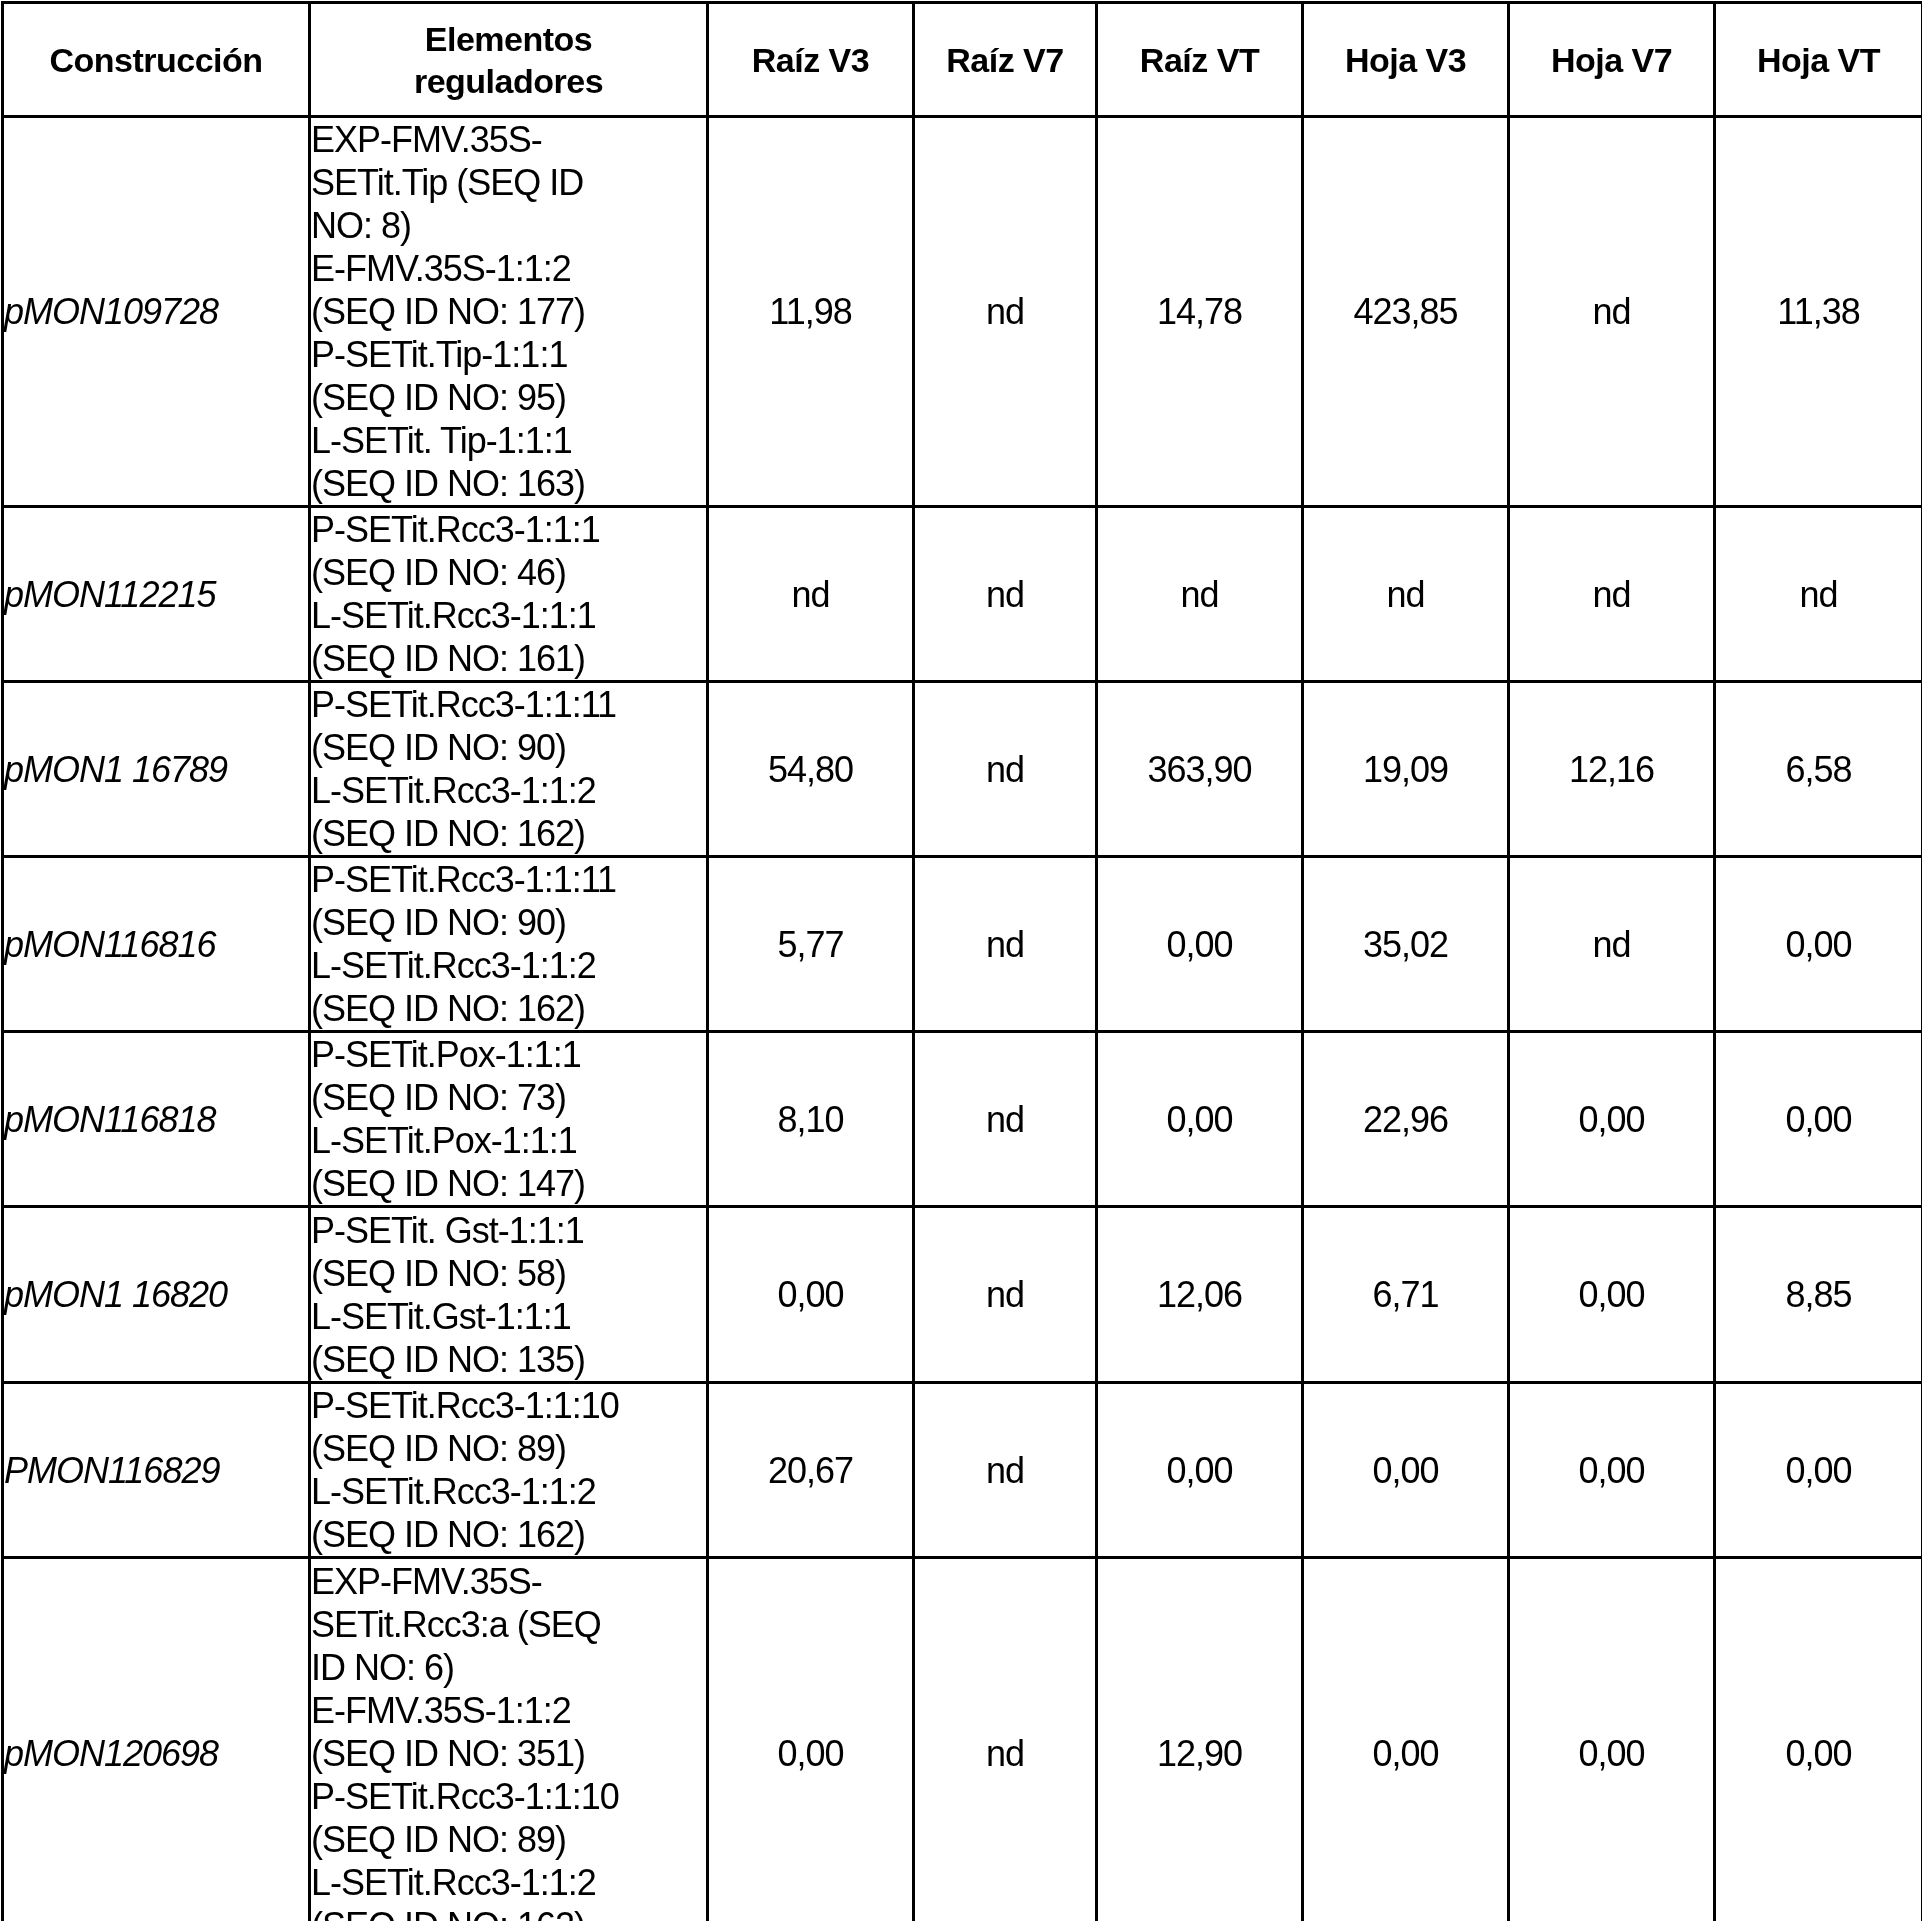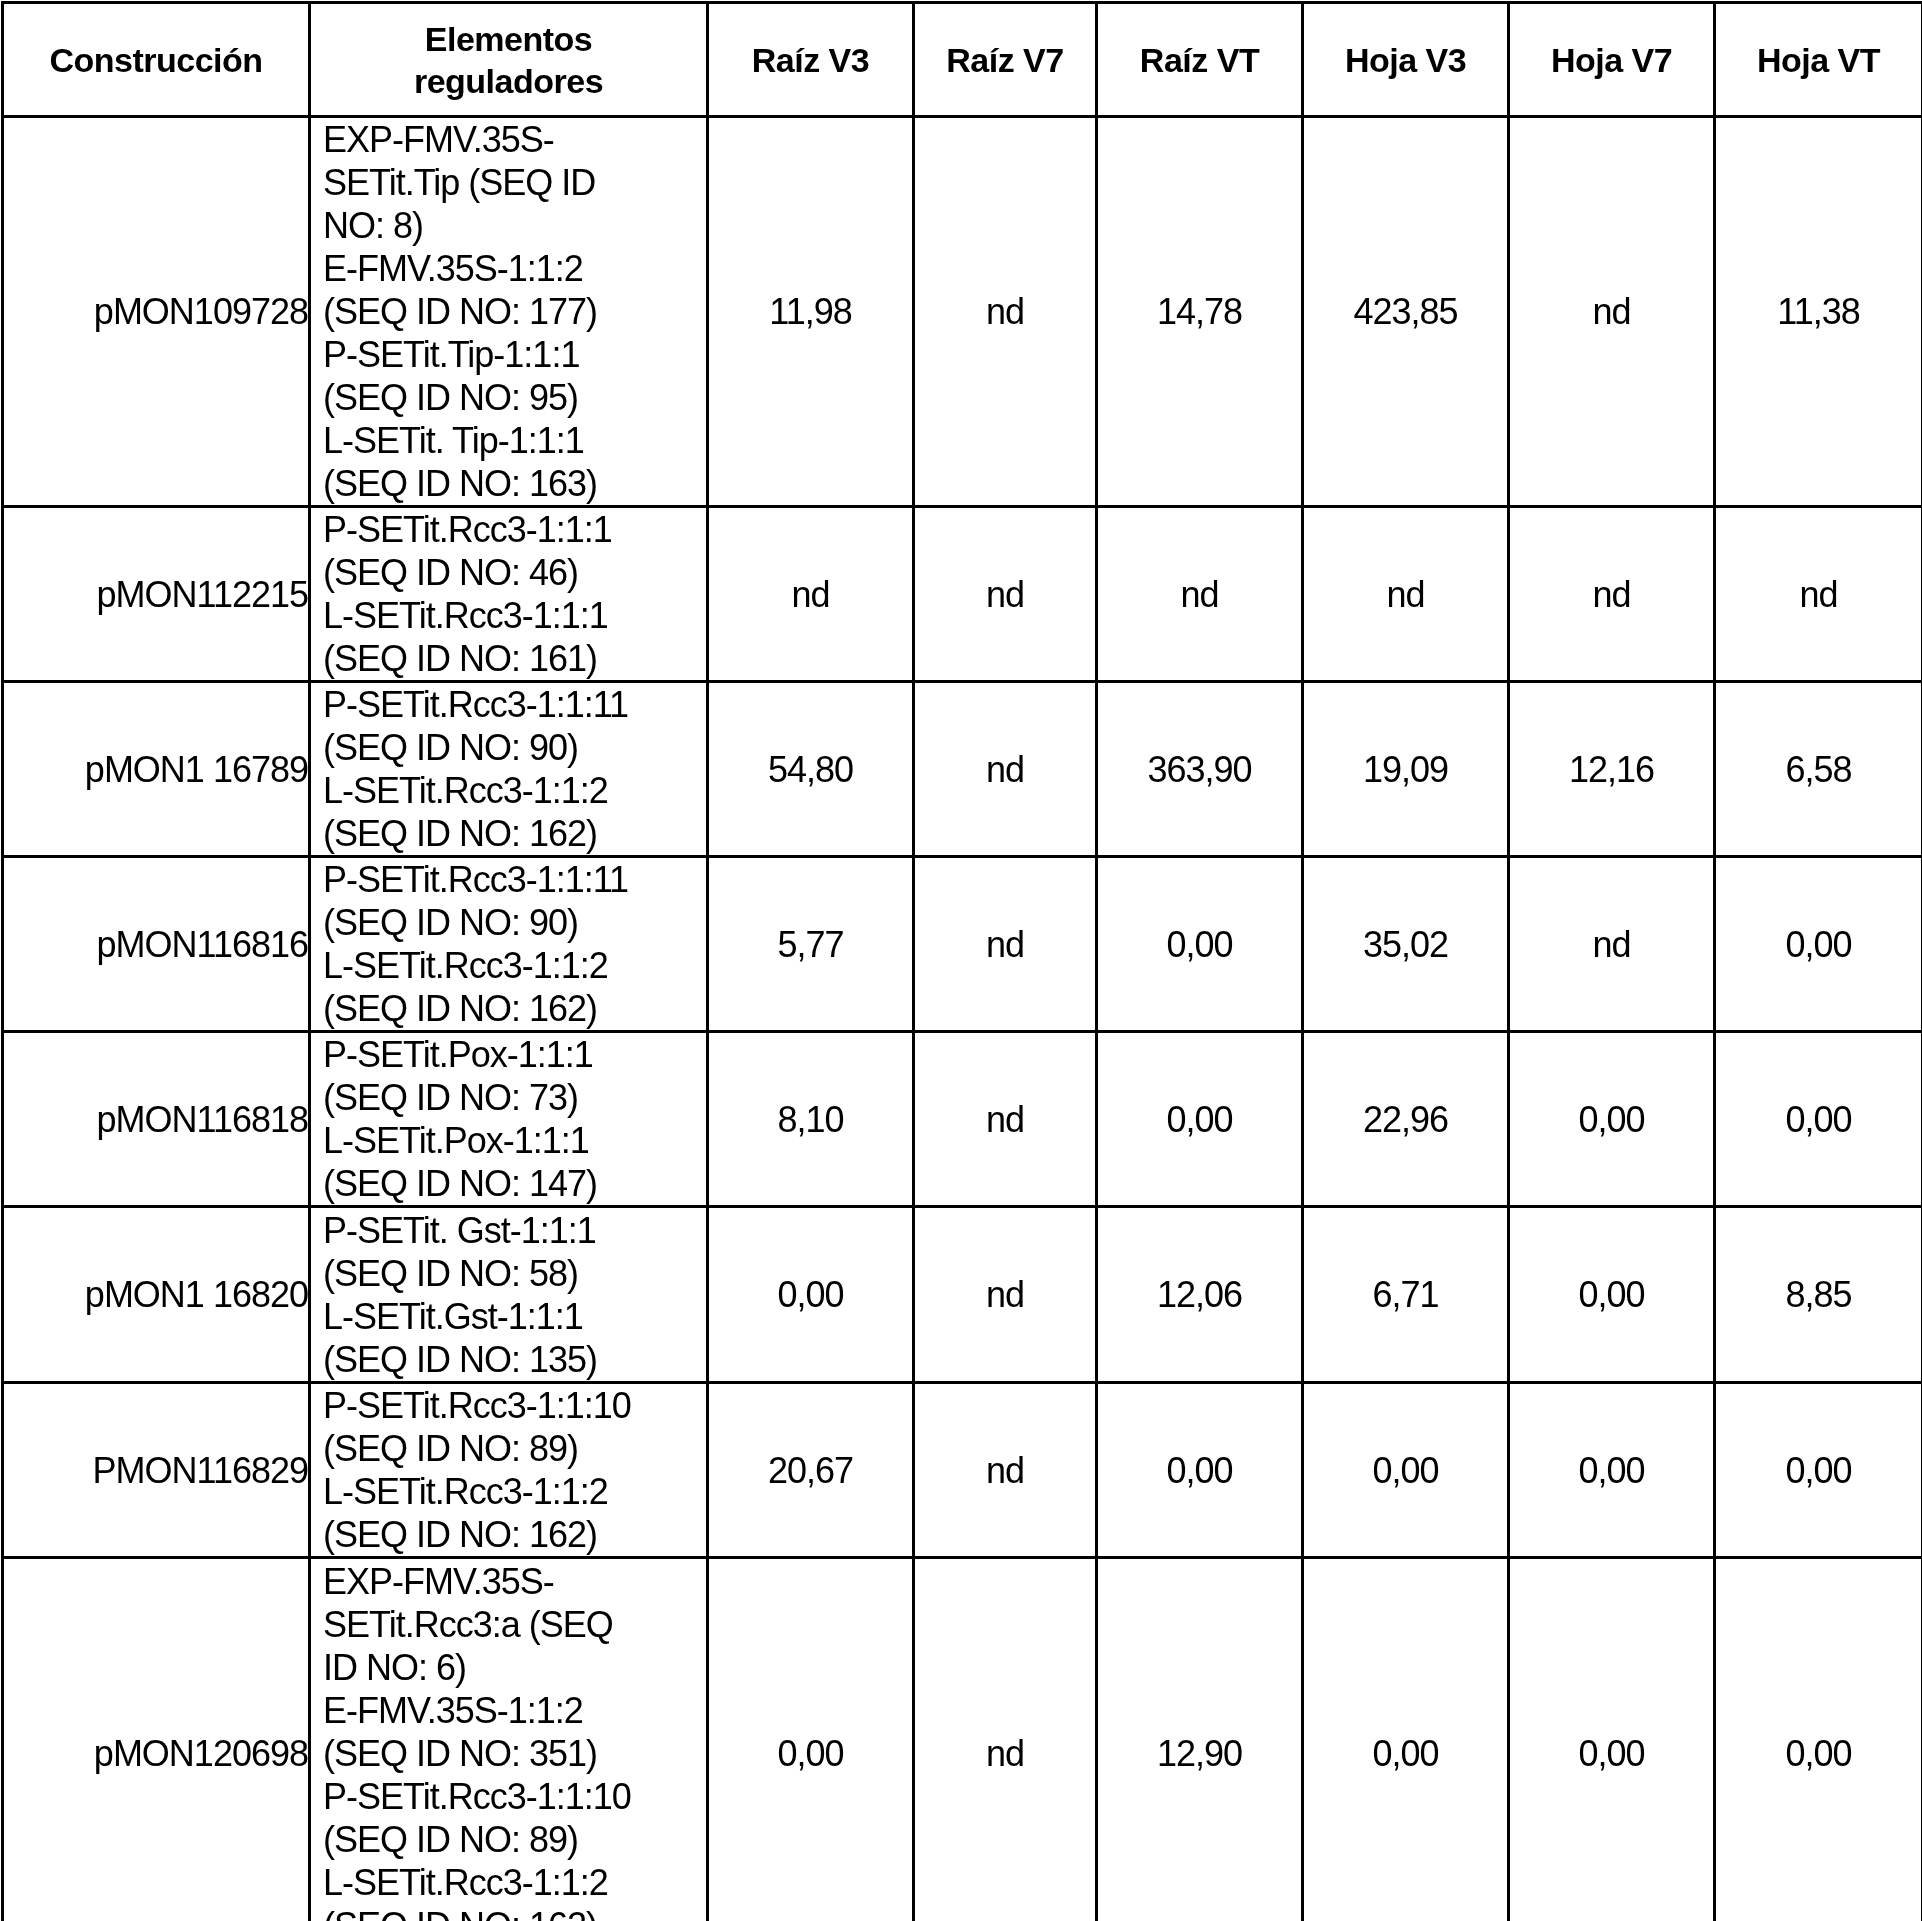--- a/index.html
+++ b/index.html
@@ -21,24 +21,24 @@
     font-size: 34px;
     line-height: 42px;
     text-align: center;
     letter-spacing: -0.5px;
   }
   table.data td {
     font-size: 36px;
     line-height: 43px;
     letter-spacing: -1px;
   }
-  td.construct { text-align: right; padding-left: 14px; }
+  td.construct { text-align: left; padding-left: 14px; font-style: italic; }
   td.elements { text-align: left; padding-left: 14px; }
   td.val { text-align: center; }
-  .el-line { display: block; white-space: nowrap; margin-left: 12px; }
+  .el-line { display: block; white-space: nowrap; }
   .hdr-line { display: block; }
 </style>
 </head>
 <body>
 
 <table class="data">
   <colgroup>
     <col style="width:307px">
     <col style="width:398px">
     <col style="width:206px">

